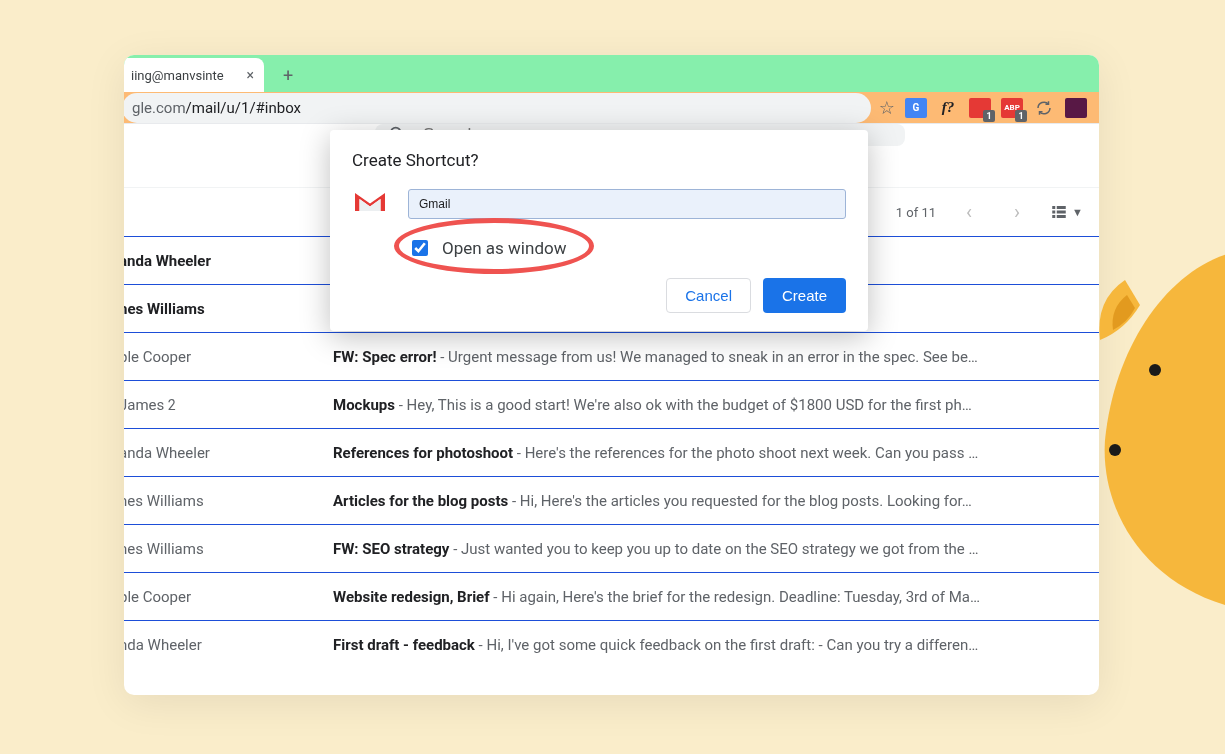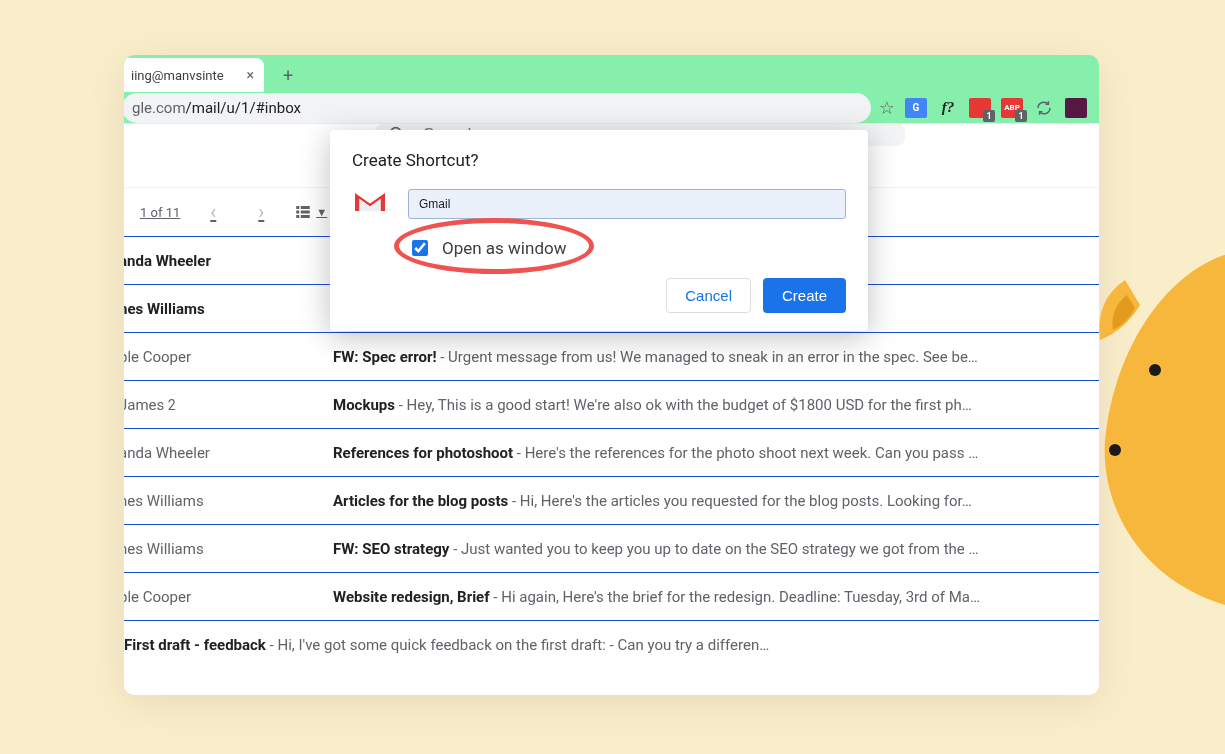--- a/index.html
+++ b/index.html
@@ -49,21 +49,21 @@
   .tab .tab-title { flex: 1; white-space: nowrap; overflow: hidden; }
   .tab .tab-close { font-size: 14px; color: #5f6368; cursor: pointer; }
   .newtab {
     width: 28px; height: 28px; display: flex; align-items: center; justify-content: center;
     color: #5f6368; font-size: 18px; margin-left: 10px; margin-bottom: 3px; cursor: pointer;
   }
 
   
   .addrbar {
     height: 32px;
-    background: #86efac;
+    background: #fdba74;
     border-bottom: 1px solid #e8eaed;
     display: flex;
     align-items: center;
     padding: 8px 8px;
   }
   .url-box {
     flex: 1;
     height: 30px;
     background: #f1f3f4;
     border-radius: 15px;
@@ -131,25 +131,25 @@
   .help-icon svg { width:24px; height:24px; fill:#5f6368; }
   .apps-grid { width:40px; height:40px; display:flex; align-items:center; justify-content:center; }
   .apps-grid .grid { display:grid; grid-template-columns:repeat(3,5px); grid-template-rows:repeat(3,5px); gap:3px; }
   .apps-grid .dot { width:5px; height:5px; background:#5f6368; border-radius:50%; }
 
   
   .toolbar {
     height: 48px;
     display:flex;
     align-items:center;
+    justify-content:flex-end;
     padding: 0 16px;
     font-size: 13px;
     color:#5f6368;
     gap: 18px;
-    text-decoration: underline;
   }
   .toolbar .chev { font-size: 20px; color:#bdbdbd; width:30px; text-align:center; cursor:pointer; }
   .toolbar .density { display:flex; align-items:center; gap:4px; color:#5f6368; }
 
   
   .mail-list { }
   .mail-row {
     height: 48px;
     display:flex;
     align-items:center;
@@ -340,20 +340,21 @@
       </div>
       <div class="mail-row">
         <div class="sender">nes Williams</div>
         <div class="subject-line"><span class="subject">FW: SEO strategy</span><span class="sep"> - </span><span class="snippet">Just wanted you to keep you up to date on the SEO strategy we got from the …</span></div>
       </div>
       <div class="mail-row">
         <div class="sender">ble Cooper</div>
         <div class="subject-line"><span class="subject">Website redesign, Brief</span><span class="sep"> - </span><span class="snippet">Hi again, Here's the brief for the redesign. Deadline: Tuesday, 3rd of Ma…</span></div>
       </div>
       <div class="mail-row">
+        <div class="sender">nda Wheeler</div>
         <div class="subject-line"><span class="subject">First draft - feedback</span><span class="sep"> - </span><span class="snippet">Hi, I've got some quick feedback on the first draft: - Can you try a differen…</span></div>
       </div>
     </div>
 
   <div class="dialog">
     <div class="dialog-title">Create Shortcut?</div>
     <div class="dlg-row">
       <span class="gmail-logo">
         <svg viewBox="0 0 48 36">
             <path fill="#E53935" d="M4 4h40v28H4z" opacity="0"></path>

